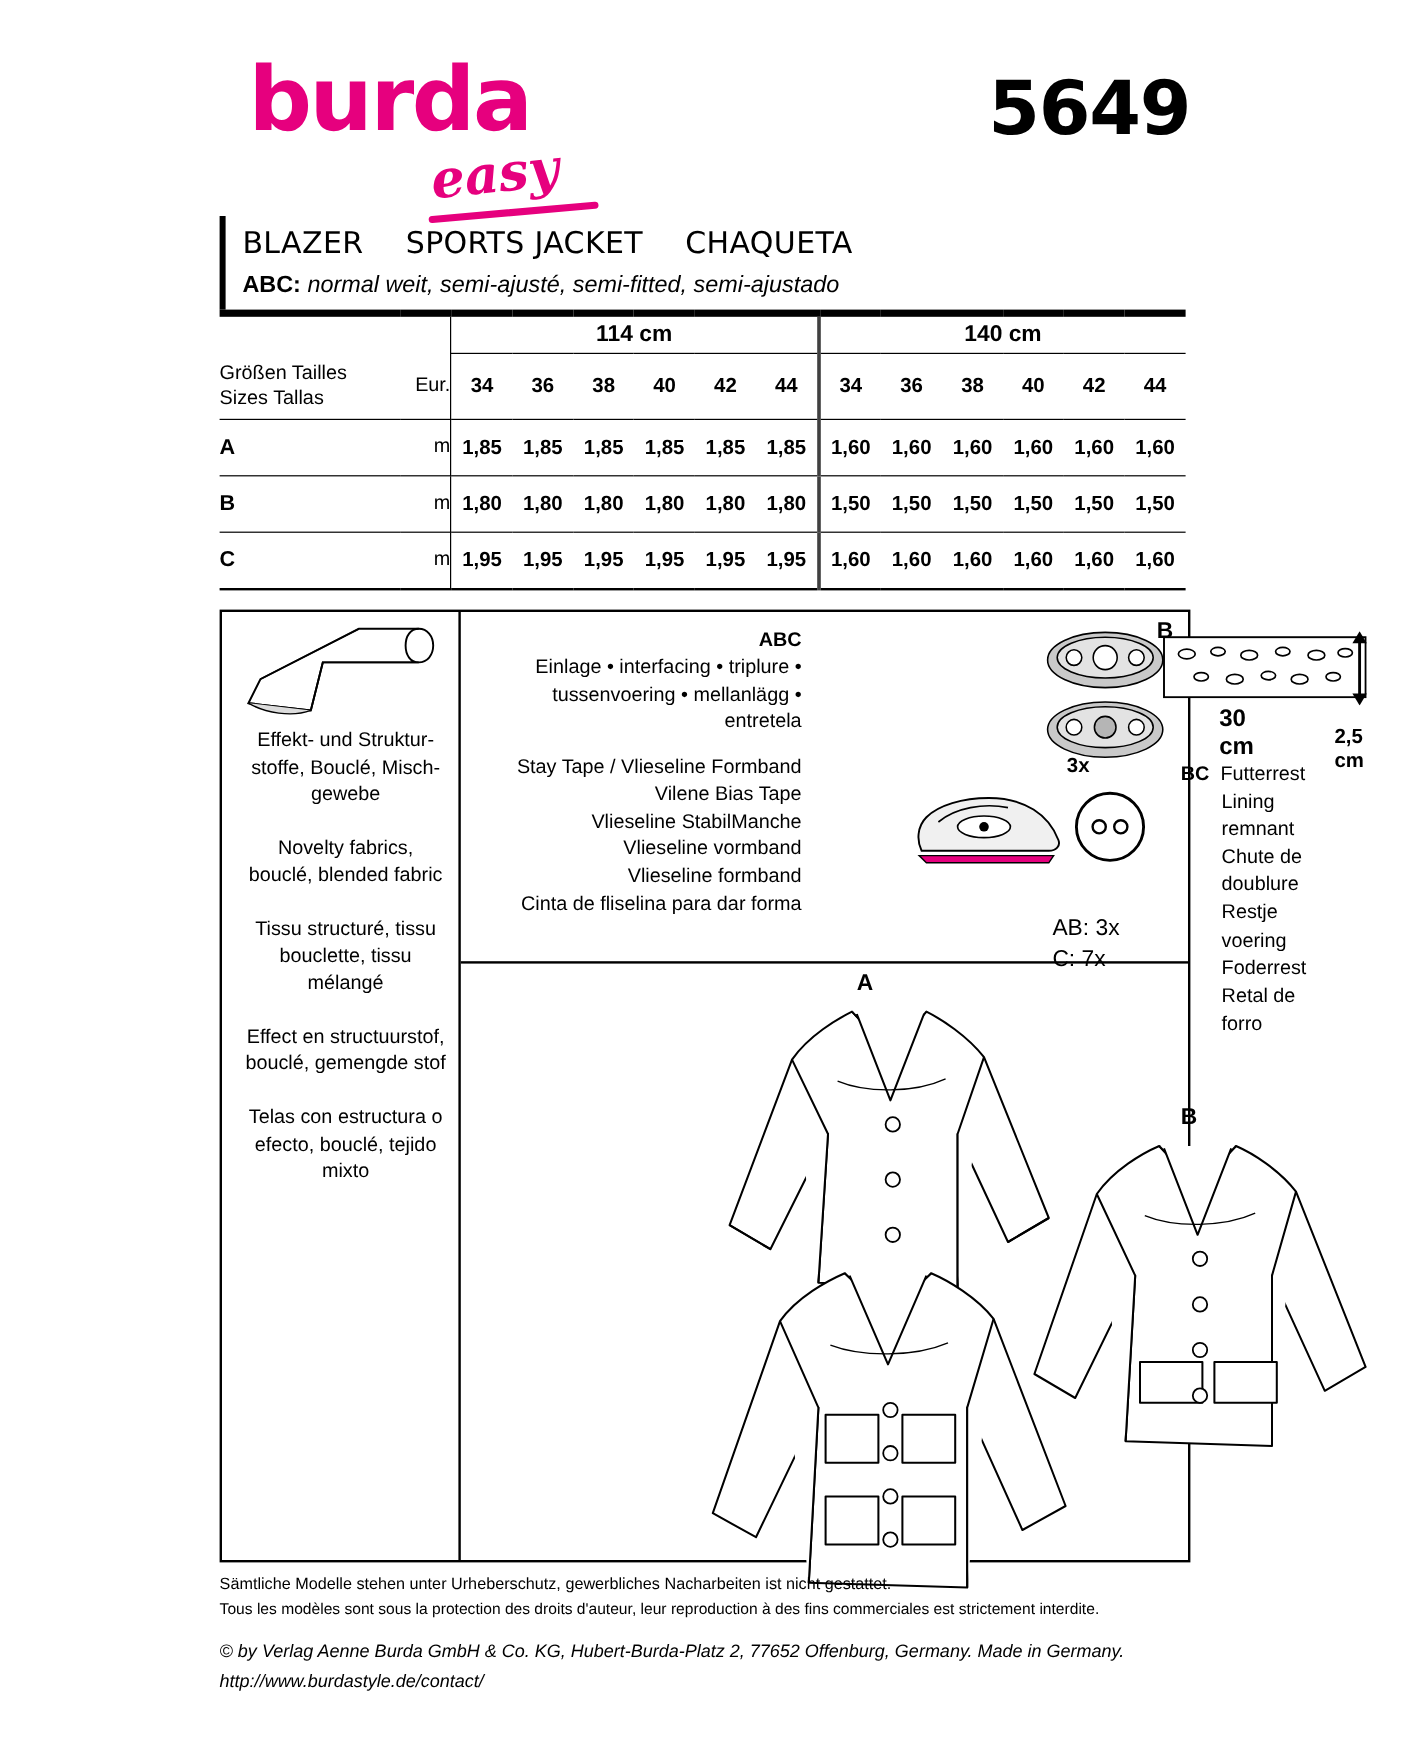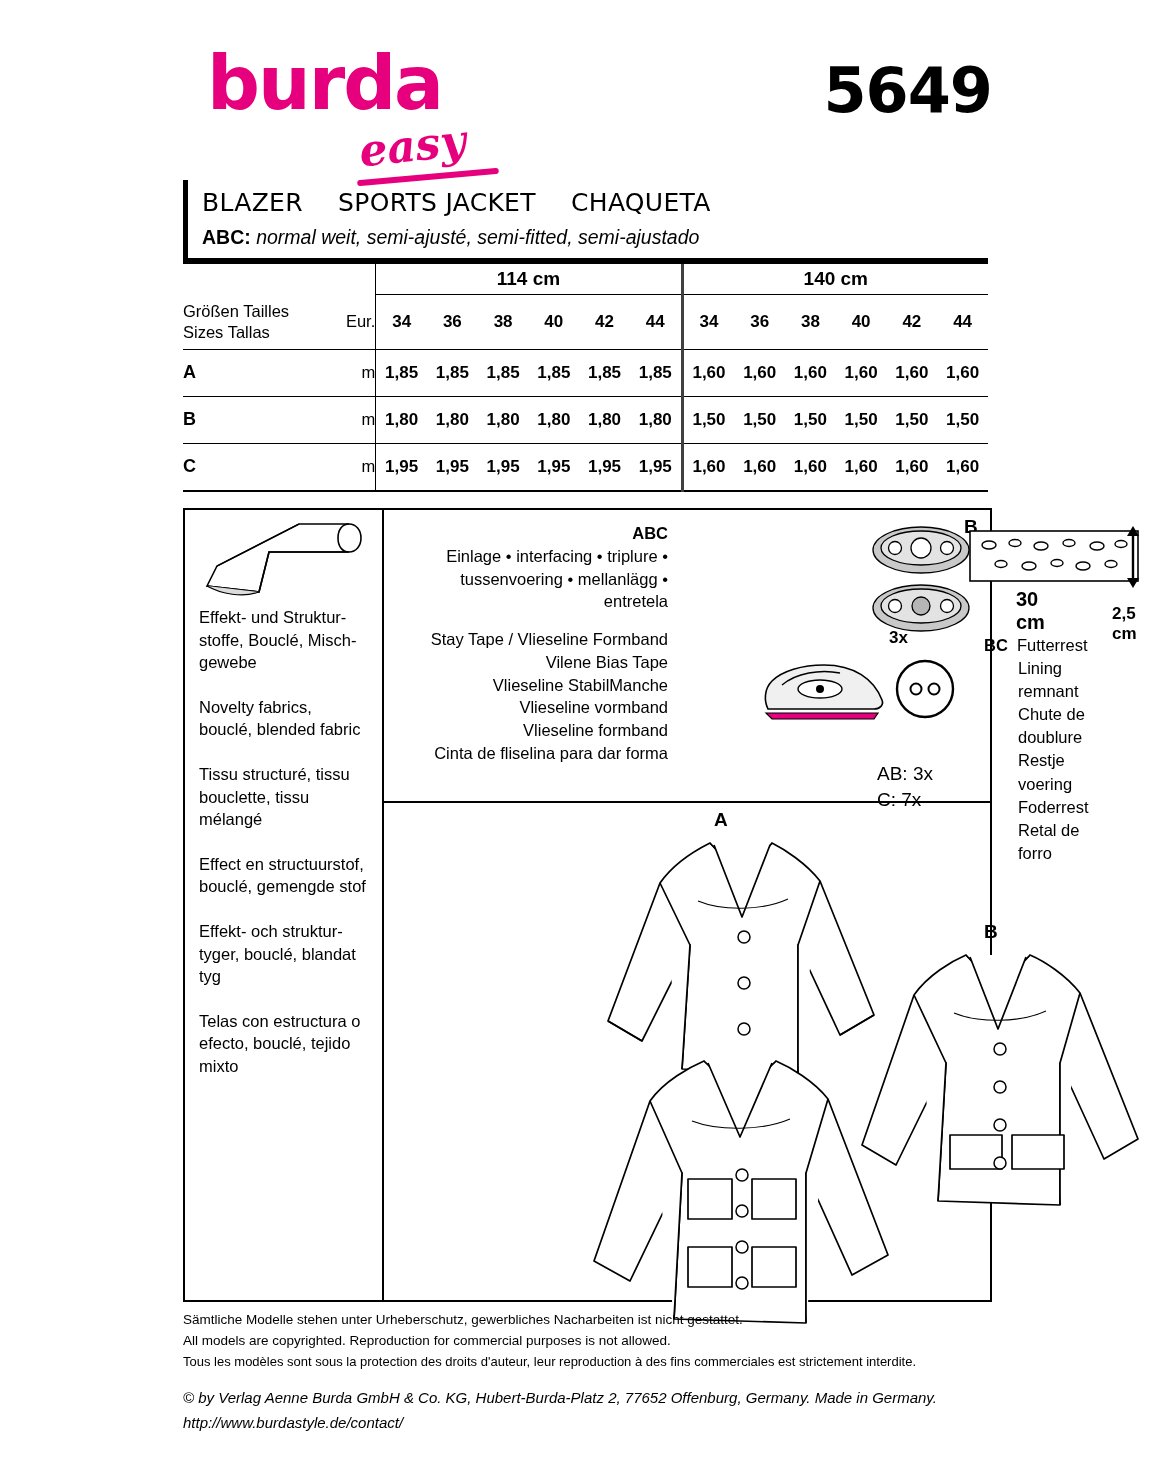--- a/index.html
+++ b/index.html
@@ -76,21 +76,21 @@
   .last-row td { border-bottom:2px solid #000; }
 
   
   .notions { position:absolute; left:183px; top:508px; width:805px; height:790px; border:2px solid #000; }
   .col-left { position:absolute; left:0; top:0; width:197px; height:100%; border-right:2px solid #000; }
   .col-right { position:absolute; left:199px; top:0; right:0; height:100%; }
   .split-h { position:absolute; left:199px; right:0; top:291px; height:2px; background:#000; }
 
   .fabric-swatch { position:absolute; left:14px; top:10px; width:170px; height:85px; }
   .fabric-text { position:absolute; left:14px; top:96px; width:178px; font-size:16.5px; line-height:1.37; }
-  .fabric-text p { margin:0 0 22px 0; }
+  .fabric-text p { margin:0 0 22px 0;text-align:center; }
 
   .notions-text { position:absolute; left:14px; top:12px; width:270px; font-size:16.5px; line-height:1.38; }
   .notions-text .hd { font-weight:bold; }
   .notions-text p { margin:0;text-align:right; }
   .block-gap { height:15px; }
 
   .snap-group { position:absolute; left:480px; top:14px; width:115px; }
   .snap-count { position:absolute; left:505px; top:118px; font-weight:bold; font-size:17px; }
   .iron { position:absolute; left:378px; top:145px; width:125px; height:68px; }
   .button-ico { position:absolute; left:510px; top:148px; width:62px; height:62px; }
@@ -239,23 +239,20 @@
         <p style="white-space:pre-line">Effekt- und Struktur-
 stoffe, Bouclé, Misch-
 gewebe</p>
         <p style="white-space:pre-line">Novelty fabrics,
 bouclé, blended fabric</p>
         <p style="white-space:pre-line">Tissu structuré, tissu
 bouclette, tissu
 mélangé</p>
         <p style="white-space:pre-line">Effect en structuurstof,
 bouclé, gemengde stof</p>
-        <p style="white-space:pre-line">Effekt- och struktur-
-tyger, bouclé, blandat
-tyg</p>
         <p style="white-space:pre-line">Telas con estructura o
 efecto, bouclé, tejido
 mixto</p>
       </div>
     </div>
 
     <div class="col-right">
 
       <div class="notions-text">
         <p class="hd">ABC</p>
@@ -406,21 +403,20 @@
           <circle cx="158" cy="200" r="6"></circle>
           <circle cx="158" cy="236" r="6"></circle>
         </g>
       </svg>
 
     </div>
   </div>
 
   <div class="footer">
     <div>Sämtliche Modelle stehen unter Urheberschutz, gewerbliches Nacharbeiten ist nicht gestattet.</div>
-    <div>All models are copyrighted. Reproduction for commercial purposes is not allowed.</div>
     <div class="small">Tous les modèles sont sous la protection des droits d'auteur, leur reproduction à des fins commerciales est strictement interdite.</div>
     <div class="copy">© by Verlag Aenne Burda GmbH &amp; Co. KG, Hubert-Burda-Platz 2, 77652 Offenburg, Germany. Made in Germany.</div>
     <div class="copy" style="margin-top:2px;">
       <a href="#">http://www.burdastyle.de/contact/</a>
     </div>
   </div>
 
 </div>
 
 </body></html>

